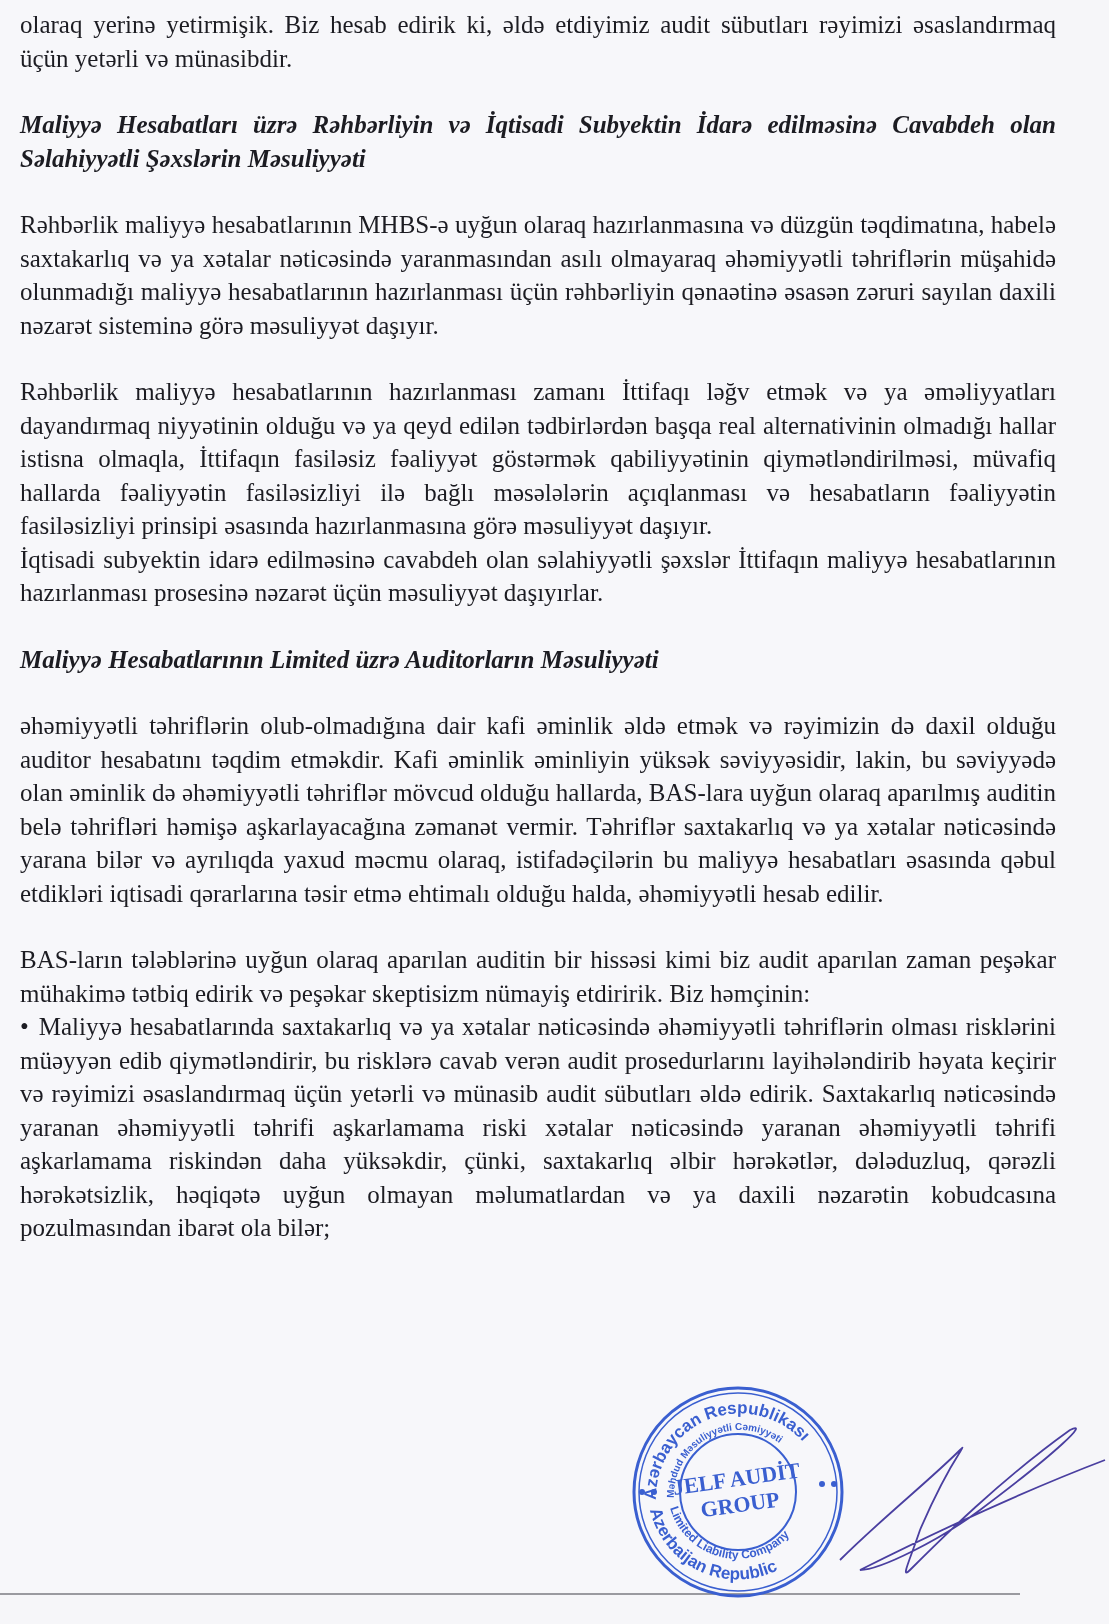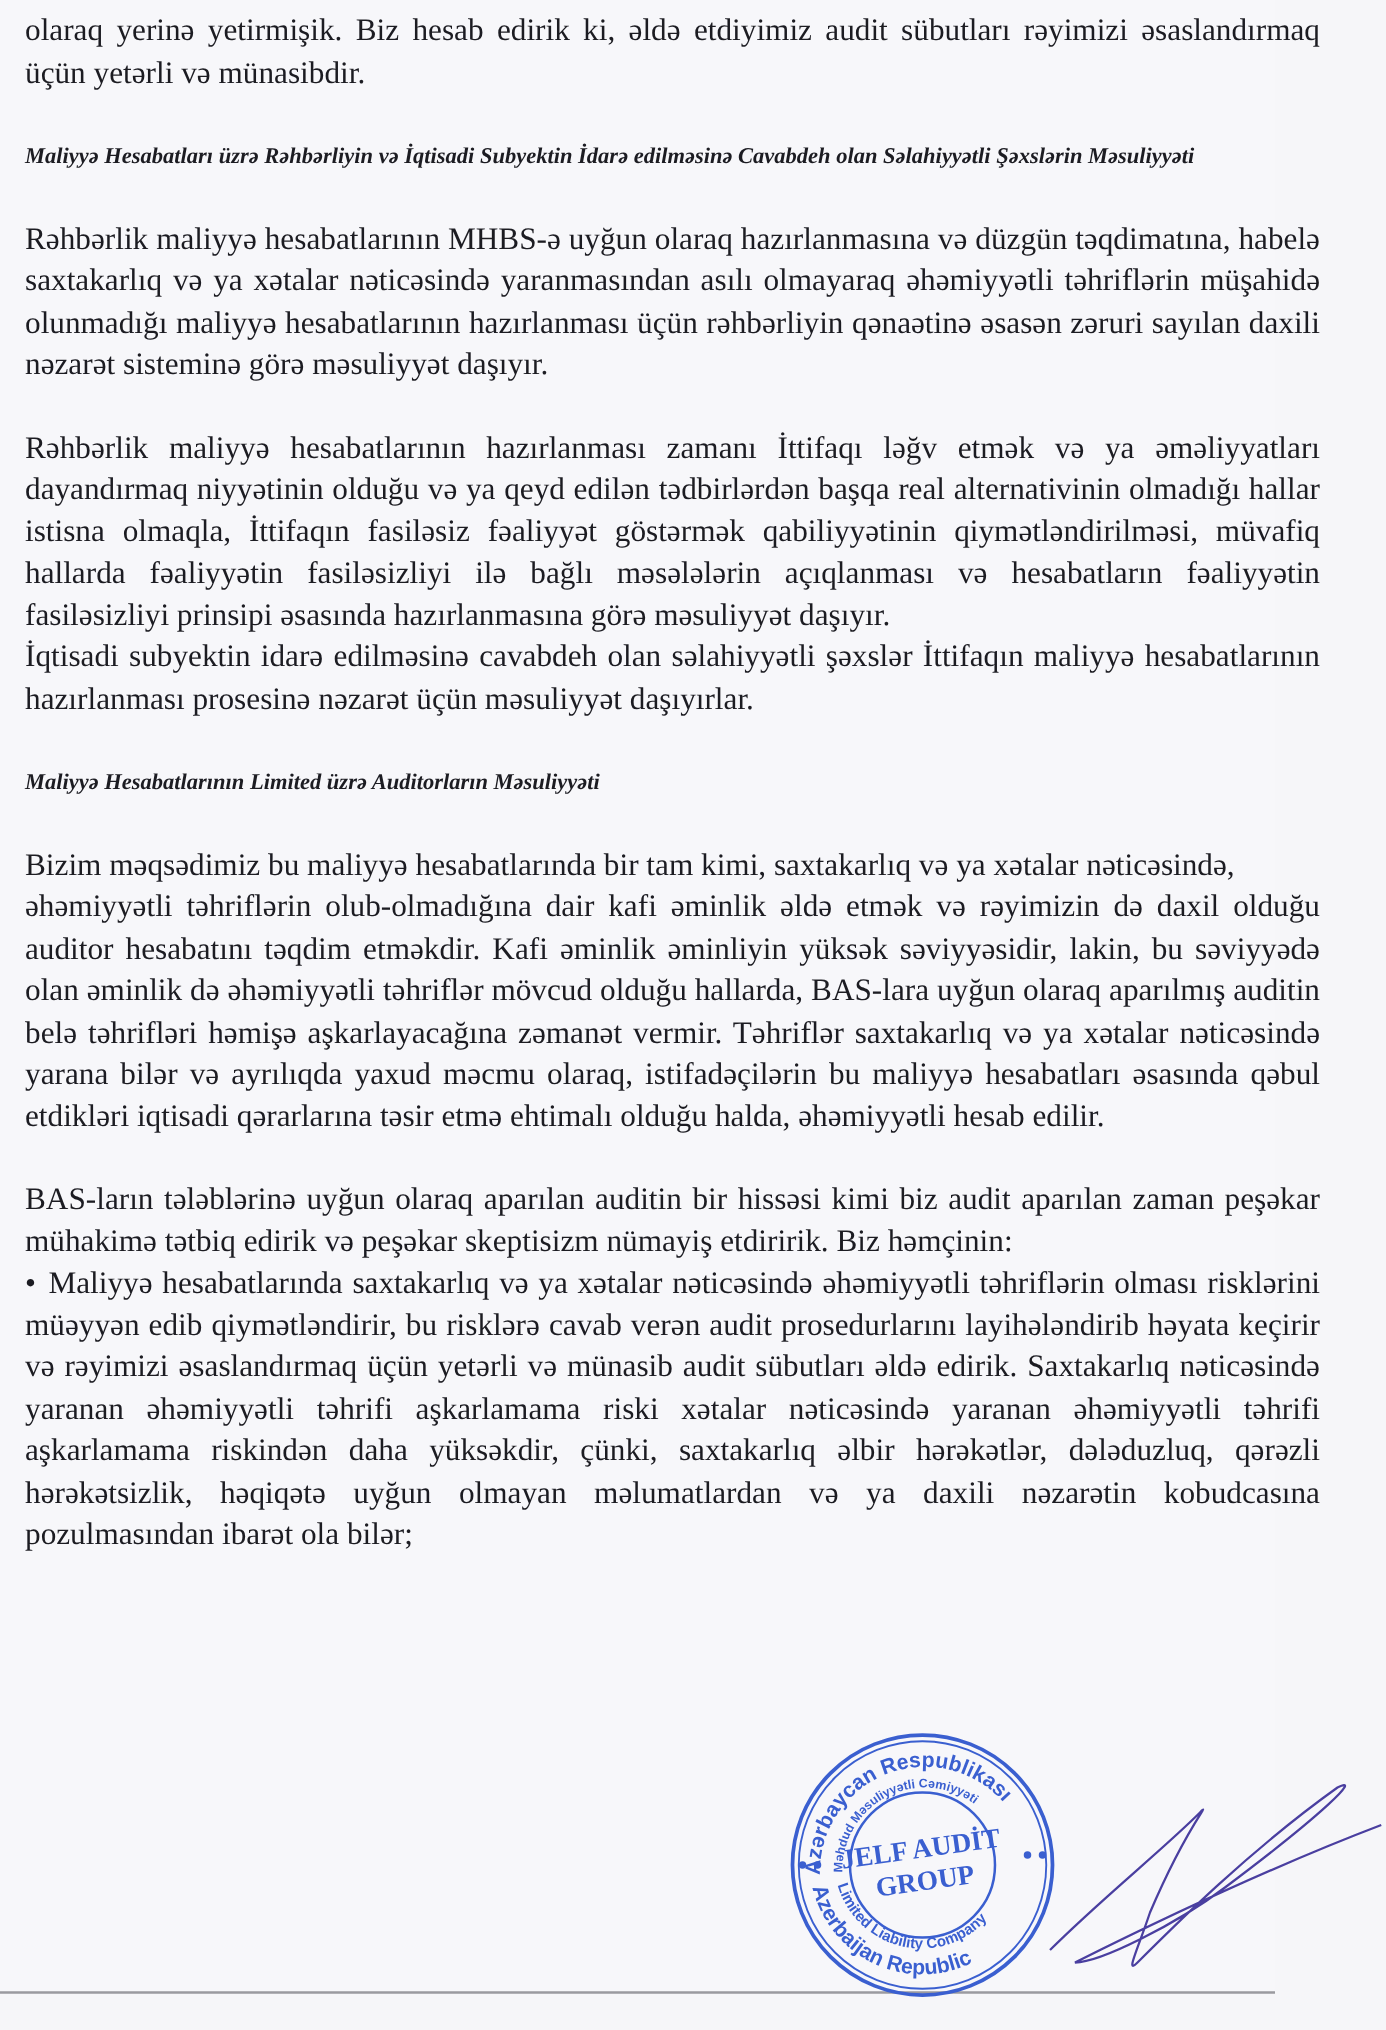--- a/index.html
+++ b/index.html
@@ -13,21 +13,21 @@
   .page {
     position: absolute; left: 0; top: 0; width: 1020px; height: 1593px;
     background: #f7f7fa;
     border-bottom: 2px solid #9a9aa0;
   }
   .content {
     position: absolute; left: 20px; top: 8px; width: 1036px;
     font-size: 25px; line-height: 33.5px;
   }
   p { margin: 0; text-align: justify; text-align-last: left; }
-  .heading { font-style: italic; font-weight: bold; font-size: 18px; }
+  .heading { font-style: italic; font-weight: bold; font-size: 25px; }
   .gap-m { height: 33px; }
   .bullet::before { content: "\2022"; margin-right: 10px; }
   .stamp {
     position: absolute; left: 628px; top: 1380px; width: 220px; height: 220px;
   }
   .sig { position: absolute; left: 820px; top: 1420px; width: 290px; height: 170px; }
 </style>
 </head>
 <body>
 
@@ -37,21 +37,20 @@
     <div class="gap-m"></div>
     <p class="heading">Maliyyə Hesabatları üzrə Rəhbərliyin və İqtisadi Subyektin İdarə edilməsinə Cavabdeh olan  Səlahiyyətli Şəxslərin Məsuliyyəti</p>
     <div class="gap-m"></div>
     <p>Rəhbərlik maliyyə hesabatlarının MHBS-ə uyğun olaraq hazırlanmasına və düzgün təqdimatına, habelə saxtakarlıq və ya xətalar nəticəsində yaranmasından asılı olmayaraq əhəmiyyətli təhriflərin müşahidə olunmadığı maliyyə hesabatlarının hazırlanması üçün rəhbərliyin qənaətinə əsasən zəruri sayılan daxili nəzarət sisteminə görə məsuliyyət daşıyır.</p>
     <div class="gap-m"></div>
     <p>Rəhbərlik maliyyə hesabatlarının hazırlanması zamanı İttifaqı ləğv etmək və ya əməliyyatları dayandırmaq niyyətinin olduğu və ya qeyd edilən tədbirlərdən başqa real alternativinin olmadığı hallar istisna olmaqla, İttifaqın fasiləsiz fəaliyyət göstərmək qabiliyyətinin qiymətləndirilməsi, müvafiq hallarda fəaliyyətin fasiləsizliyi ilə bağlı məsələlərin açıqlanması və hesabatların fəaliyyətin fasiləsizliyi prinsipi əsasında hazırlanmasına görə məsuliyyət daşıyır.</p>
     <p>İqtisadi subyektin idarə edilməsinə cavabdeh olan səlahiyyətli şəxslər İttifaqın maliyyə hesabatlarının hazırlanması prosesinə nəzarət üçün məsuliyyət daşıyırlar.</p>
     <div class="gap-m"></div>
     <p class="heading">Maliyyə Hesabatlarının Limited üzrə Auditorların Məsuliyyəti</p>
     <div class="gap-m"></div>
-    <p>Bizim məqsədimiz bu maliyyə hesabatlarında bir tam kimi, saxtakarlıq və ya xətalar nəticəsində,</p>
     <p>əhəmiyyətli təhriflərin olub-olmadığına dair kafi əminlik əldə etmək və rəyimizin də daxil olduğu auditor hesabatını təqdim etməkdir. Kafi əminlik əminliyin yüksək səviyyəsidir, lakin, bu səviyyədə olan əminlik də əhəmiyyətli təhriflər mövcud olduğu hallarda, BAS-lara uyğun olaraq aparılmış auditin belə təhrifləri həmişə aşkarlayacağına zəmanət vermir. Təhriflər saxtakarlıq və ya xətalar nəticəsində yarana bilər və ayrılıqda yaxud məcmu olaraq, istifadəçilərin bu maliyyə hesabatları əsasında qəbul etdikləri iqtisadi qərarlarına təsir etmə ehtimalı olduğu halda, əhəmiyyətli hesab edilir.</p>
     <div class="gap-m"></div>
     <p>BAS-ların tələblərinə uyğun olaraq aparılan auditin bir hissəsi kimi biz audit aparılan zaman peşəkar mühakimə tətbiq edirik və peşəkar skeptisizm nümayiş etdiririk. Biz həmçinin:</p>
     <p class="bullet">Maliyyə hesabatlarında saxtakarlıq və ya xətalar nəticəsində əhəmiyyətli təhriflərin olması risklərini müəyyən edib qiymətləndirir, bu risklərə cavab verən audit prosedurlarını layihələndirib həyata keçirir və rəyimizi əsaslandırmaq üçün yetərli və münasib audit sübutları əldə edirik. Saxtakarlıq nəticəsində yaranan əhəmiyyətli təhrifi aşkarlamama riski xətalar nəticəsində yaranan əhəmiyyətli təhrifi aşkarlamama riskindən daha yüksəkdir, çünki, saxtakarlıq əlbir hərəkətlər, dələduzluq, qərəzli hərəkətsizlik, həqiqətə uyğun olmayan məlumatlardan və ya daxili nəzarətin kobudcasına pozulmasından ibarət ola bilər;</p>
   </div>
 
   <svg class="stamp" viewBox="0 0 220 220">
     <defs>
       <path id="outerTop" d="M 28 120 A 84 84 0 0 1 192 92"></path>
       <path id="innerTop" d="M 46 118 A 66 66 0 0 1 176 100"></path>

